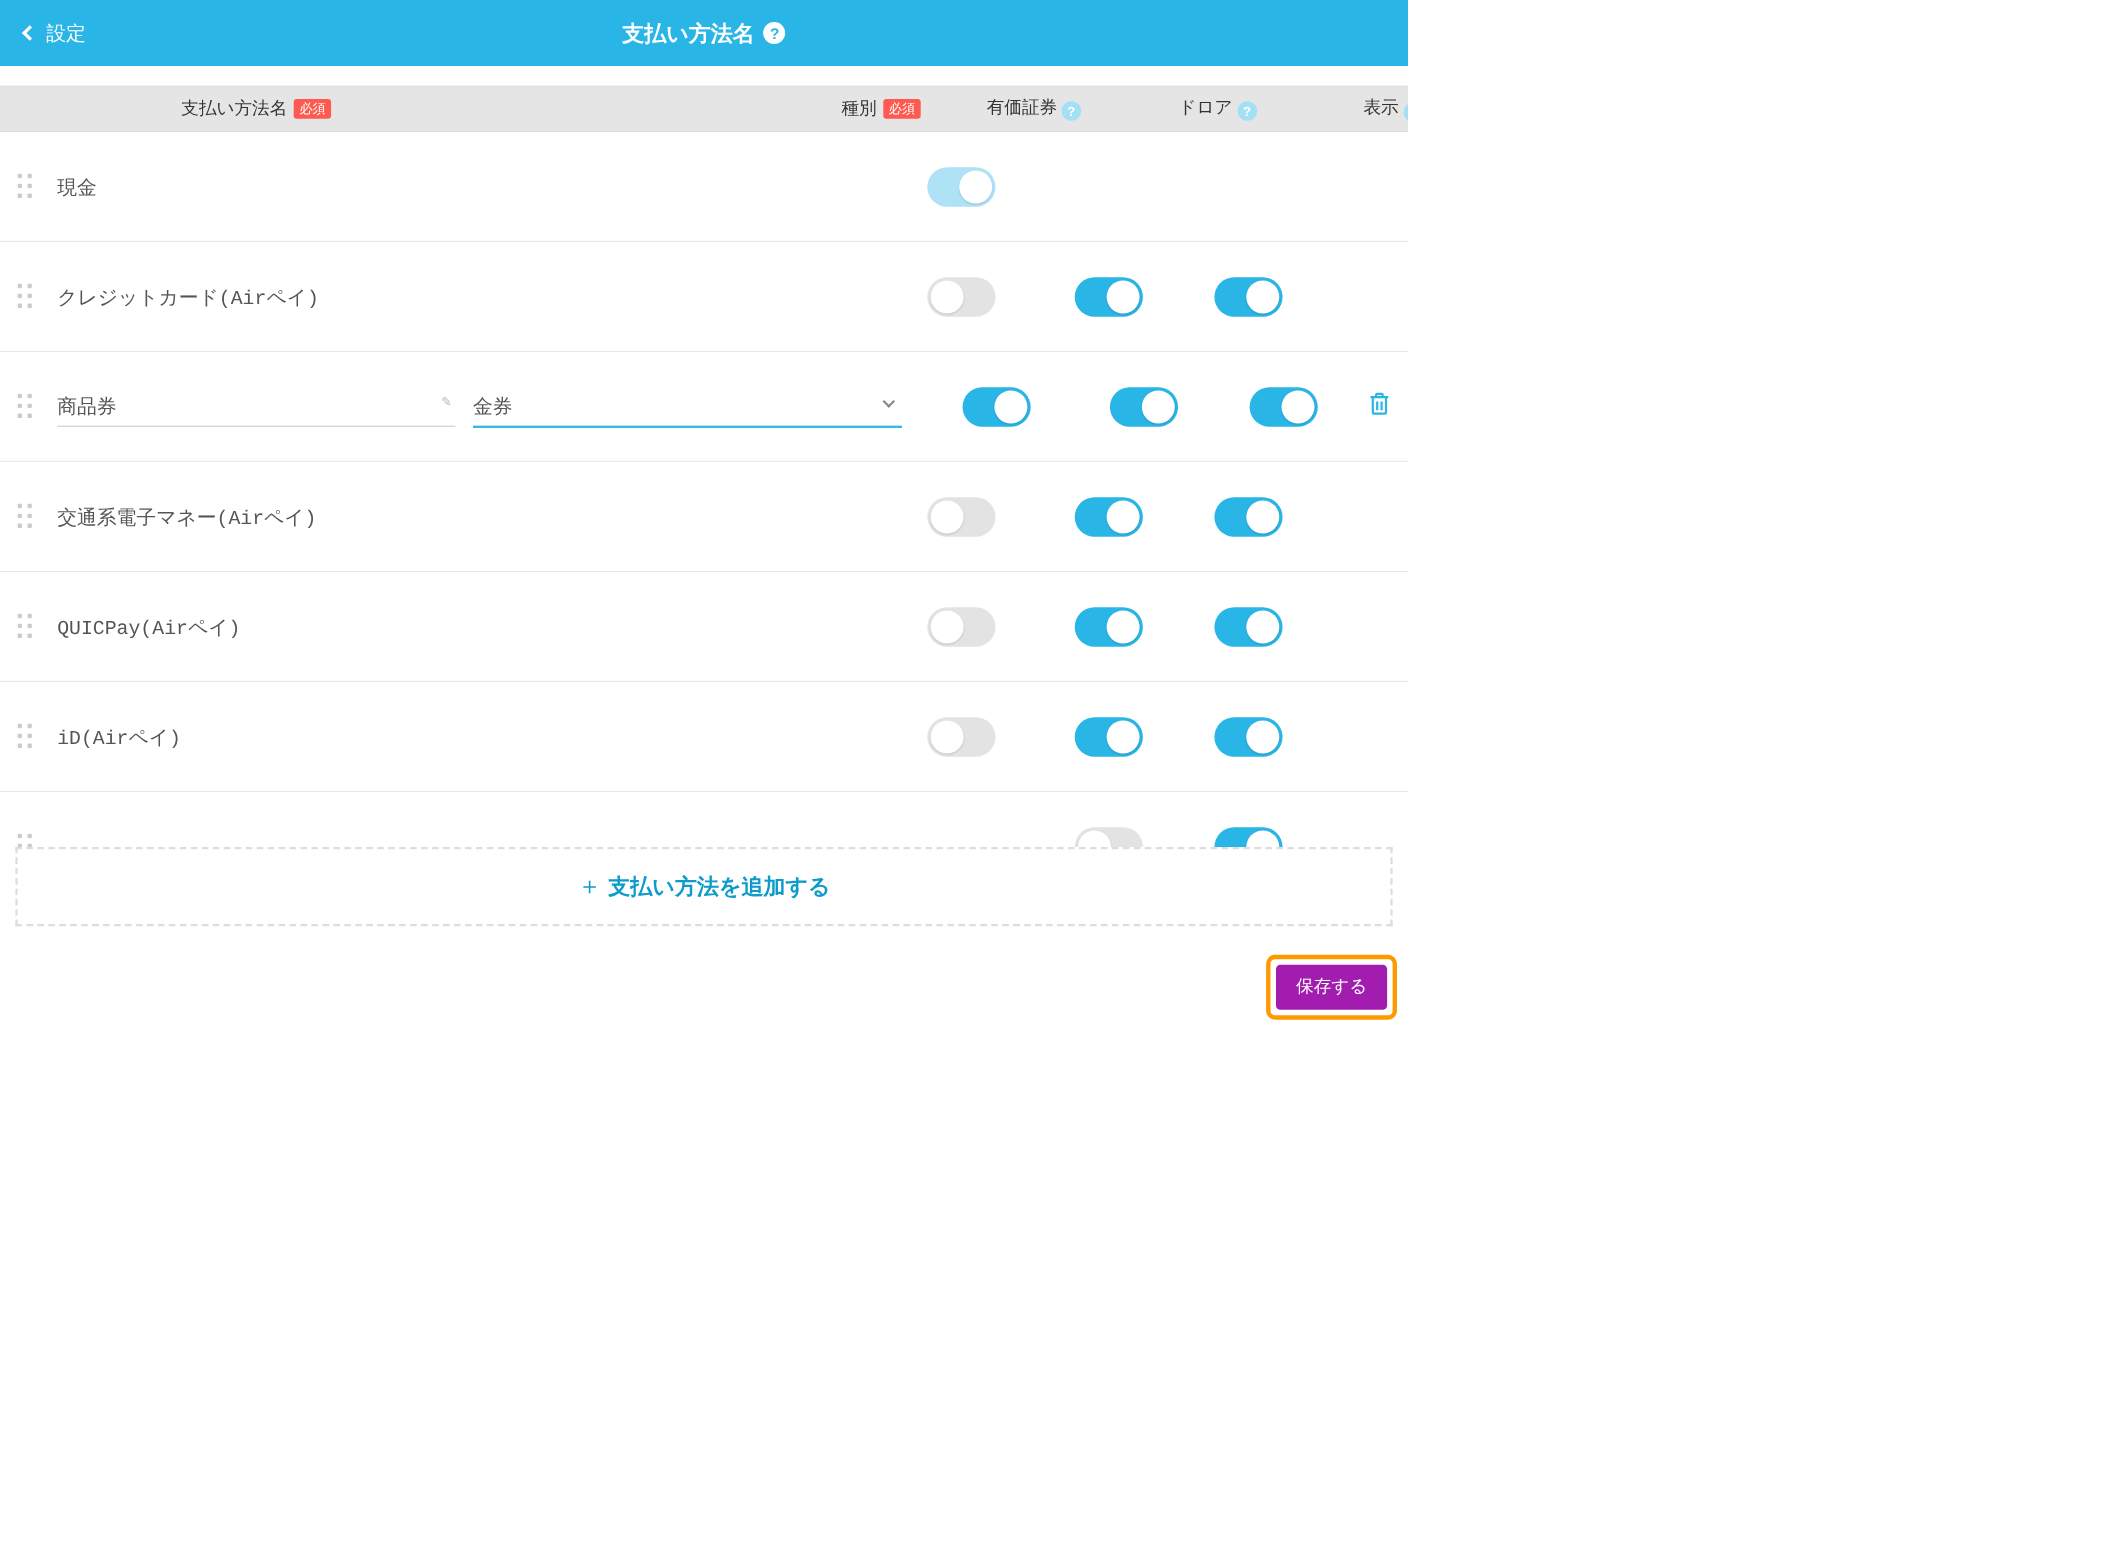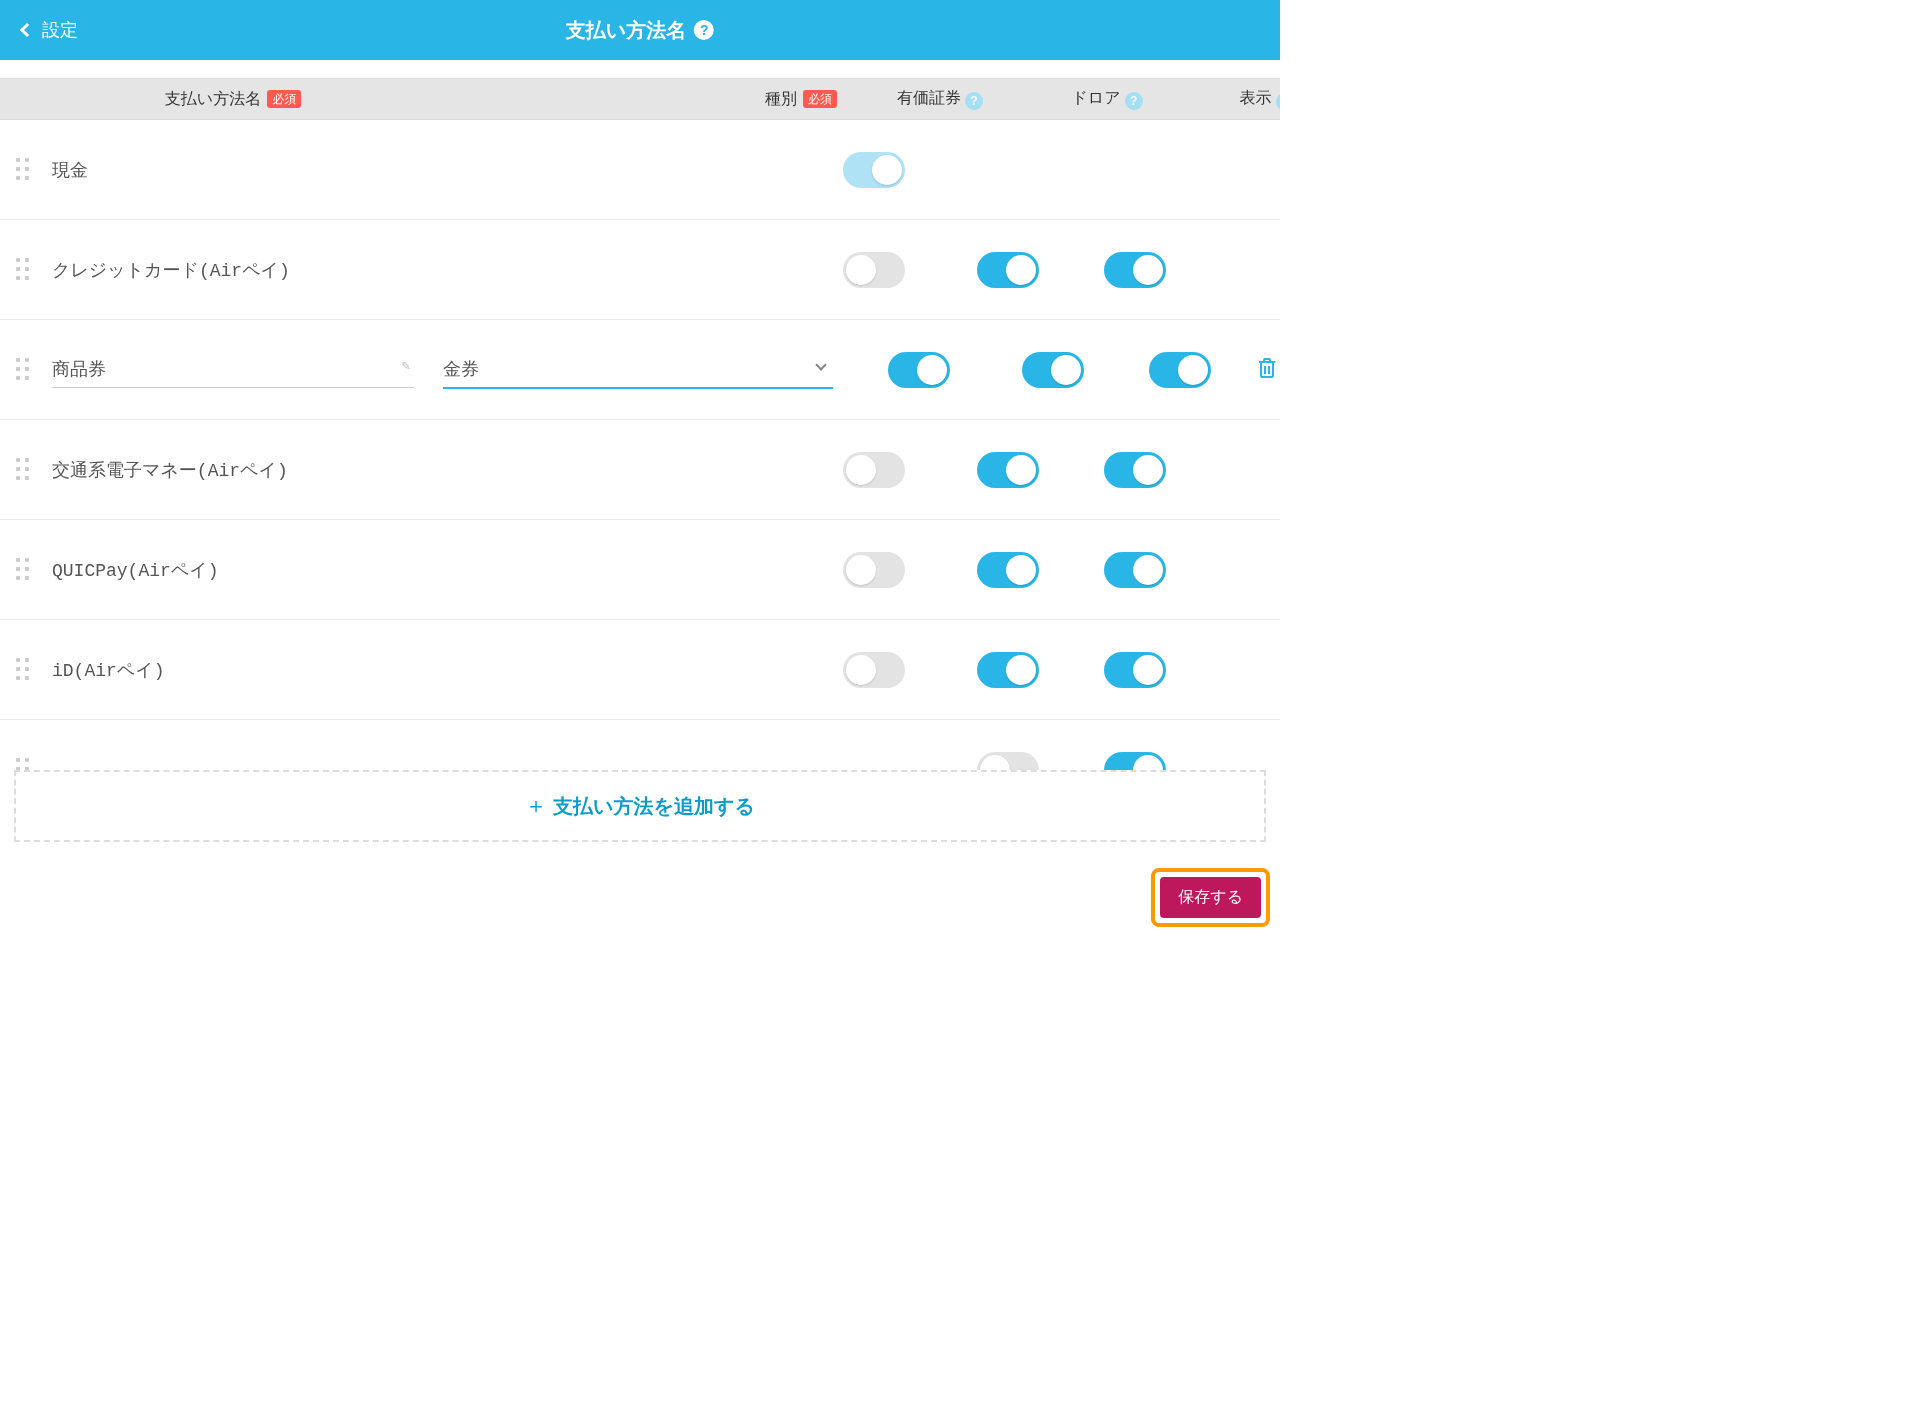--- a/index.html
+++ b/index.html
@@ -142,21 +142,20 @@
 .cell-type {
   flex: 0 0 390px;
   font-size: 18px;
   color: #555;
 }
 .cell-type.editable {
   border-bottom: 2px solid #29b6e6;
   padding: 6px 0;
   margin-right: 16px;
   position: relative;
-  margin-left: 13px;
 }
 .chev-down {
   position: absolute;
   right: 8px;
   top: 10px;
   width: 8px;
   height: 8px;
   border-right: 2px solid #888;
   border-bottom: 2px solid #888;
   transform: rotate(45deg);
@@ -214,21 +213,21 @@
 .add-bar .plus { font-size: 22px; margin-right: 6px; font-weight: 400;}
 .save-wrap {
   position: absolute;
   right: 10px;
   bottom: 8px;
   border: 4px solid #ff9900;
   border-radius: 8px;
   padding: 5px;
 }
 .save-btn {
-  background: #be185d;
+  background: #a21caf;
   color: #fff;
   border: none;
   padding: 10px 18px;
   font-size: 16px;
   border-radius: 4px;
   cursor: pointer;
 }
 </style>
 </head>
 <body>

